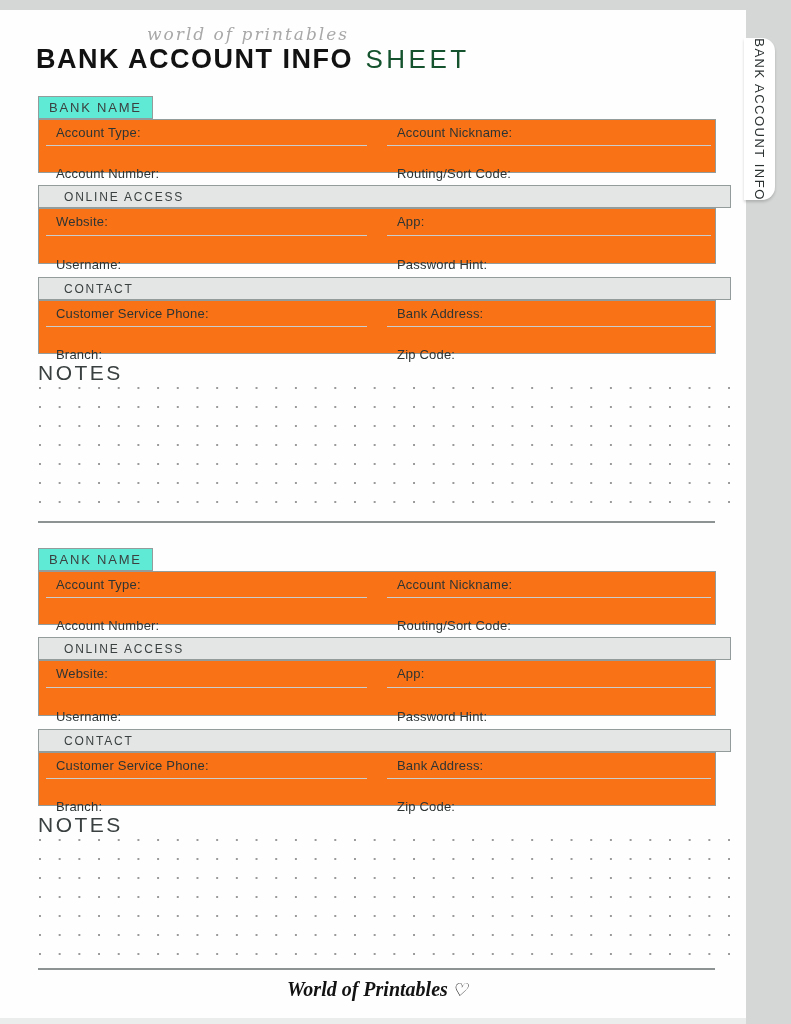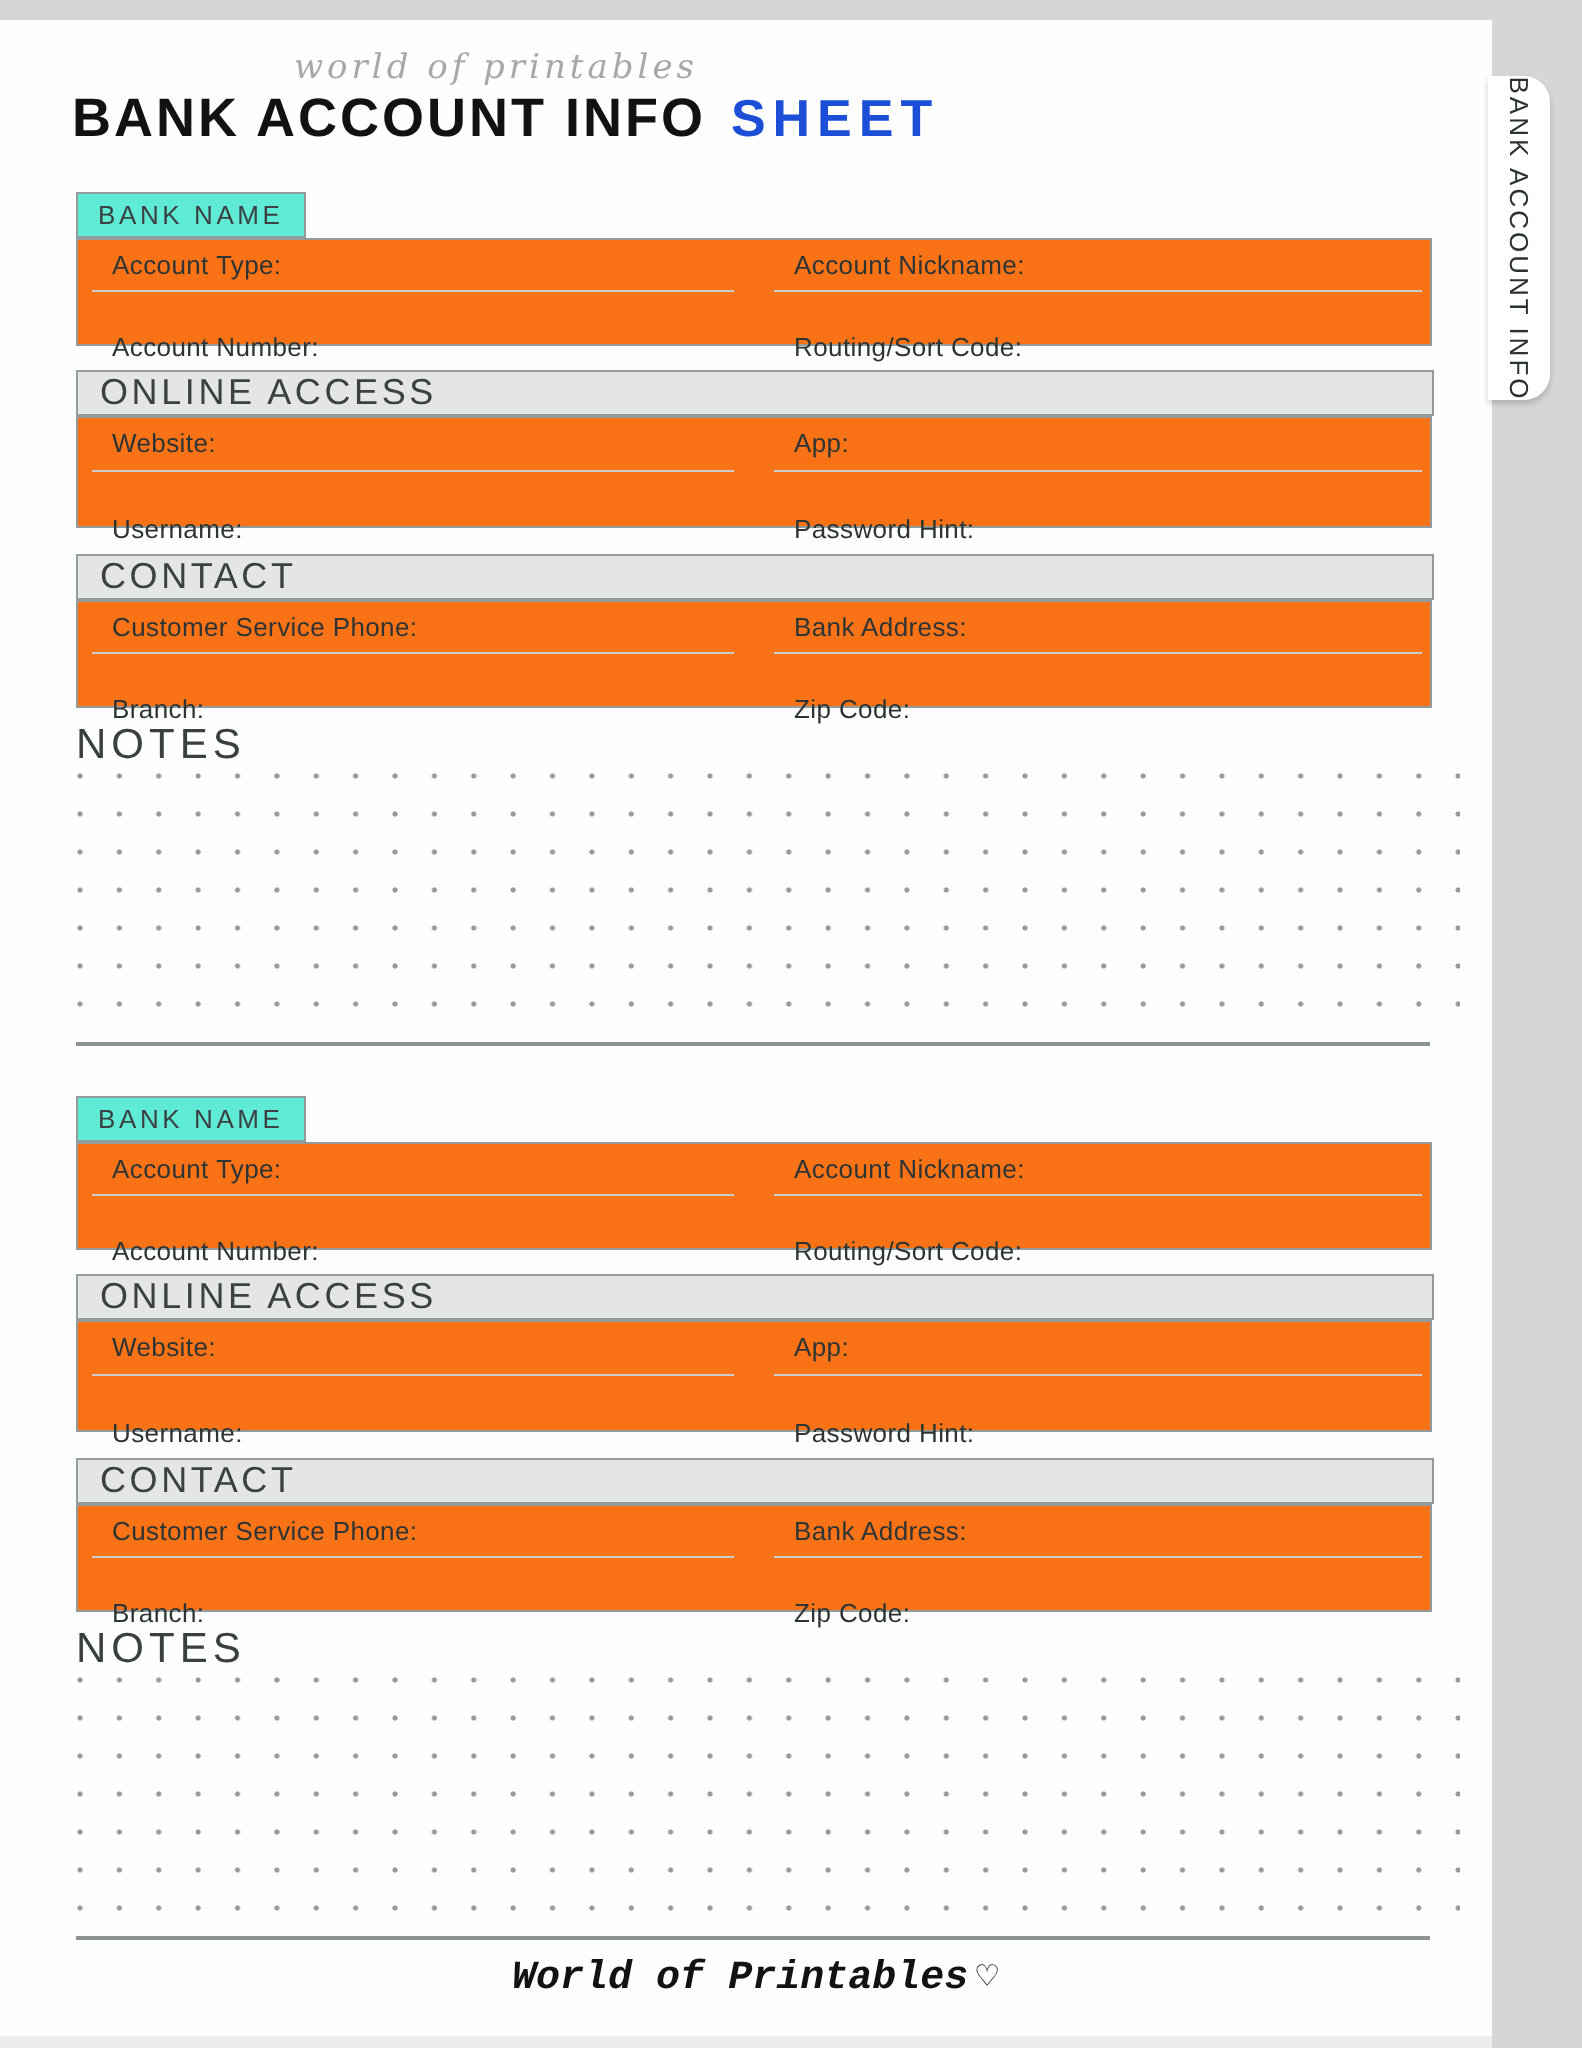--- a/index.html
+++ b/index.html
@@ -13,45 +13,45 @@
     border-radius:0 13px 13px 0;box-shadow:0 2px 3px rgba(0,0,0,0.18);
     display:flex;align-items:center;justify-content:center;}
   .side-tab span{transform:rotate(90deg);white-space:nowrap;font-size:13px;letter-spacing:1.5px;
     color:#2b3030;font-weight:500;}
 
   
   .brand-script{position:absolute;left:38px;top:24px;width:420px;text-align:center;
     font-family:"DejaVu Serif",cursive;font-style:italic;font-size:17px;letter-spacing:2px;color:#a8a8a8;}
   .sheet-title{position:absolute;left:36px;top:44px;white-space:nowrap;}
   .sheet-title .bold{font-weight:700;font-size:27px;letter-spacing:1.5px;color:#121212;}
-  .sheet-title .light{font-weight:700;font-size:26px;letter-spacing:3.5px;color:#1d4ed8;margin-left:8px;}
+  .sheet-title .light{font-weight:400;font-size:26px;letter-spacing:3.5px;color:#14532d;margin-left:8px;}
   .tab-head{position:absolute;left:38px;width:103px;height:21px;background:#5eead4;
     border:1.5px solid #949b9b;display:flex;align-items:center;padding-left:10px;
     font-size:13px;letter-spacing:1.8px;color:#3b4141;}
   .bar-head{position:absolute;left:38px;width:666px;height:21px;background:#e4e6e5;
-    border:1.5px solid #949b9b;display:flex;align-items:center;padding-left:11px;
-    font-size:18px;letter-spacing:1.8px;color:#3b4141;}
+    border:1.5px solid #949b9b;display:flex;align-items:center;padding-left:25px;
+    font-size:12px;letter-spacing:1.8px;color:#3b4141;}
   .fields{position:absolute;left:38px;width:676px;background:#f97316;border:1.5px solid #949b9b;
     display:grid;grid-template-columns:1fr 1fr;}
   .cell{display:flex;align-items:center;font-size:13px;color:#2e3434;letter-spacing:0.2px;}
   .cell .lbl{padding-left:10px;}
   .cell.cl{margin:0 10px 0 7px;}
   .cell.cr{margin:0 4px 16px 10px;}
   .cell.u{border-bottom:1.5px solid #c9cdcd;}
   .h52 .cell{height:24.5px;}
   .h54 .cell{height:25.5px;}
 
   .notes-label{position:absolute;left:38px;font-size:21px;letter-spacing:2.5px;color:#3a4040;}
   .dots{position:absolute;left:38px;width:692px;height:124px;
     background-image:radial-gradient(circle at 2px 2px,#9a9a9a 1.1px,rgba(0,0,0,0) 1.5px);
     background-size:19.7px 19px;}
   .hline{position:absolute;left:38px;width:677px;height:2px;background:#8d9393;}
 
   .footer{position:absolute;left:38px;top:978px;width:679px;text-align:center;
-    font-family:Liberation Mono, monospace;font-style:italic;font-weight:bold;font-size:20px;color:#121212;}
+    font-family:Liberation Serif, serif;font-style:italic;font-weight:bold;font-size:20px;color:#121212;}
   .footer .heart{font-weight:normal;font-size:18px;margin-left:4px;}
 
   
   .b1-btab{top:96px;}  .b1-bbox{top:119px;height:52px;}
   .b1-ohead{top:185px;} .b1-obox{top:208px;height:54px;}
   .b1-chead{top:277px;} .b1-cbox{top:300px;height:52px;}
   .b1-notes{top:361px;} .b1-dots{top:386px;} .b1-line{top:521px;}
   .b2-btab{top:548px;}  .b2-bbox{top:571px;height:52px;}
   .b2-ohead{top:637px;} .b2-obox{top:660px;height:54px;}
   .b2-chead{top:729px;} .b2-cbox{top:752px;height:52px;}

